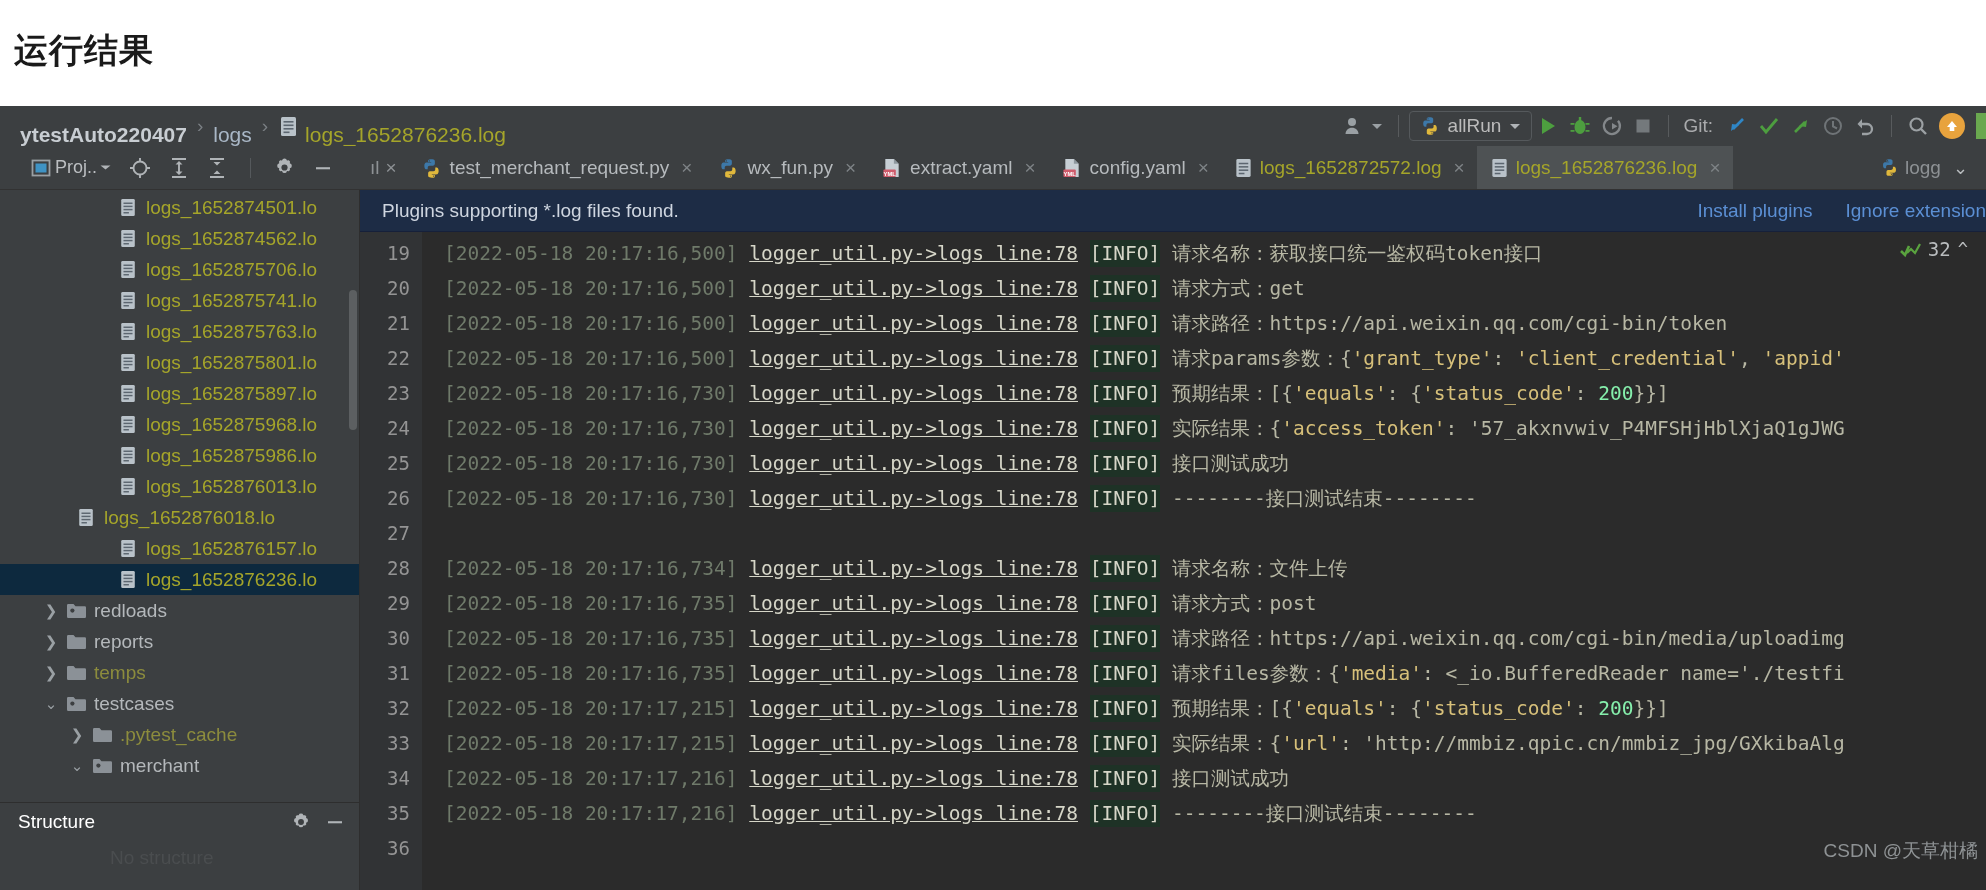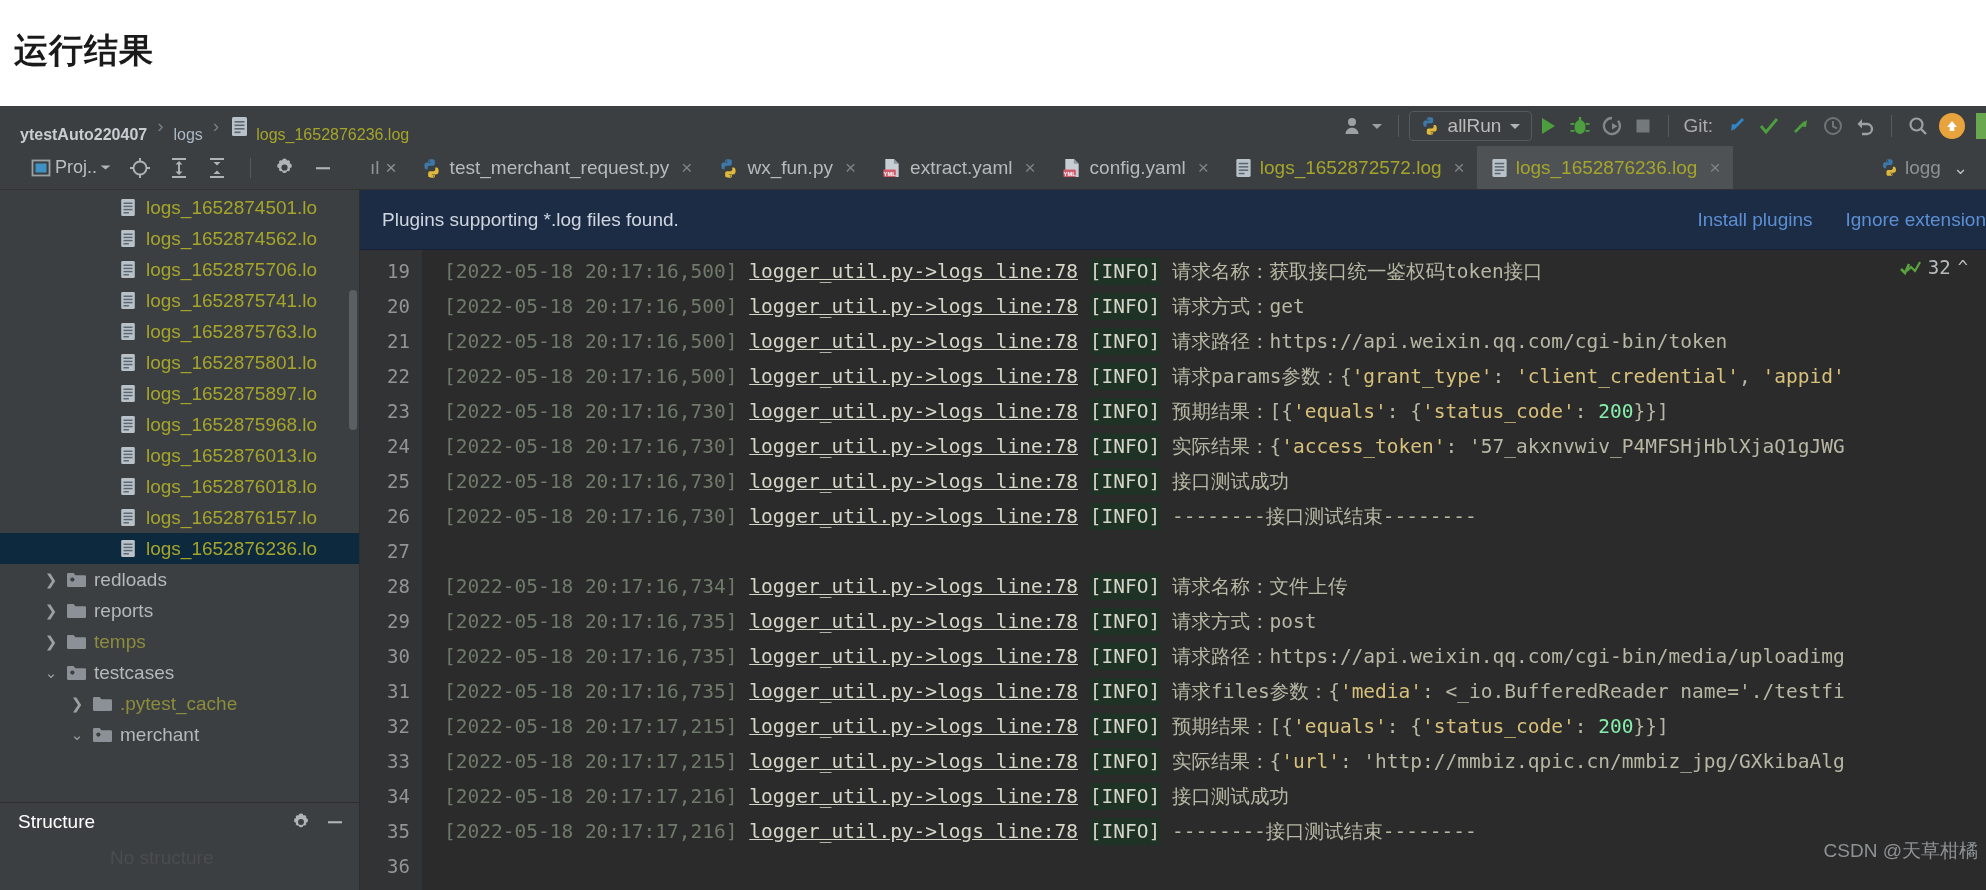--- a/index.html
+++ b/index.html
@@ -27,21 +27,21 @@
   }
 
   
   #topbar {
     position: relative;
     height: 40px; width: 100%;
     background: #3c3f41;
     display: flex; align-items: center;
   }
   .crumbs { display: flex; align-items: center; height: 40px; padding-left: 20px; }
-  .crumb { font-size: 16px; color: #a9b7c6; white-space: nowrap; margin-top: 17px; }
+  .crumb { font-size: 21px; color: #a9b7c6; white-space: nowrap; margin-top: 17px; }
   .crumb.bold { font-weight: bold; color: #c8cdd2; }
   .crumb.file { color: #a5a52a; }
   .crumb-sep { color: #7a7f83; font-size: 19px; margin: 0 10px; }
   .crumb-fileicon { margin: 0 8px 0 2px; display: inline-block; }
 
   .tb-spacer { flex: 1 1 auto; }
   .tb-group { display: flex; align-items: center; gap: 0px; height: 40px; }
   .tb-btn {
     display: flex; align-items: center; justify-content: center;
     height: 32px; min-width: 30px; padding: 0 5px;
@@ -129,21 +129,21 @@
   #structure-head .sh-title { font-size: 19px; color: #ffffff; flex: 1 1 auto; }
   #structure-head .sh-icon { color: #b4b8bb; margin-left: 14px; display: flex; align-items: center;}
   #structure-body { height: 50px; background: #3c3f41; }
   .ghost-text { font-size: 19px; color: #4a4d4f; padding-left: 110px; padding-top: 6px; }
 
   
   #editor-col { flex: 1 1 auto; display: flex; flex-direction: column; min-width: 0; }
 
   
   #notif {
-    height: 60px; background: #1d2c45;
+    height: 42px; background: #1d2c45;
     display: flex; align-items: center;
     padding: 0 0 0 22px;
     border-bottom: 1px solid #16203a;
   }
   #notif .ntext { font-size: 19px; color: #cfd6e0; }
   #notif .nspacer { flex: 1 1 auto; }
   #notif .nlink { font-size: 19px; color: #5b8fd4; margin-right: 33px; white-space: nowrap; }
   #notif .nlink.last { margin-right: 0; }
 
   
@@ -576,23 +576,36 @@
             <span class="arrow"></span>
             <span class="ticon">
               <svg width="16" height="19" viewBox="0 0 17 21">
                 <rect x="1" y="1" width="15" height="19" rx="1.5" fill="#b9c2c9"></rect>
                 <rect x="3.5" y="5" width="10" height="1.6" fill="#5c6670"></rect>
                 <rect x="3.5" y="8.5" width="10" height="1.6" fill="#5c6670"></rect>
                 <rect x="3.5" y="12" width="10" height="1.6" fill="#5c6670"></rect>
                 <rect x="3.5" y="15.5" width="6" height="1.6" fill="#5c6670"></rect>
               </svg>
             </span>
+            <span class="tlabel logfile">logs_1652875986.lo</span>
+          </div>
+          <div class="tree-row" style="padding-left: 92px;">
+            <span class="arrow"></span>
+            <span class="ticon">
+              <svg width="16" height="19" viewBox="0 0 17 21">
+                <rect x="1" y="1" width="15" height="19" rx="1.5" fill="#b9c2c9"></rect>
+                <rect x="3.5" y="5" width="10" height="1.6" fill="#5c6670"></rect>
+                <rect x="3.5" y="8.5" width="10" height="1.6" fill="#5c6670"></rect>
+                <rect x="3.5" y="12" width="10" height="1.6" fill="#5c6670"></rect>
+                <rect x="3.5" y="15.5" width="6" height="1.6" fill="#5c6670"></rect>
+              </svg>
+            </span>
             <span class="tlabel logfile">logs_1652876013.lo</span>
           </div>
-          <div class="tree-row" style="padding-left: 92px;">
+          <div class="tree-row" style="padding-left: 50px;">
             <span class="arrow"></span>
             <span class="ticon">
               <svg width="16" height="19" viewBox="0 0 17 21">
                 <rect x="1" y="1" width="15" height="19" rx="1.5" fill="#b9c2c9"></rect>
                 <rect x="3.5" y="5" width="10" height="1.6" fill="#5c6670"></rect>
                 <rect x="3.5" y="8.5" width="10" height="1.6" fill="#5c6670"></rect>
                 <rect x="3.5" y="12" width="10" height="1.6" fill="#5c6670"></rect>
                 <rect x="3.5" y="15.5" width="6" height="1.6" fill="#5c6670"></rect>
               </svg>
             </span>

